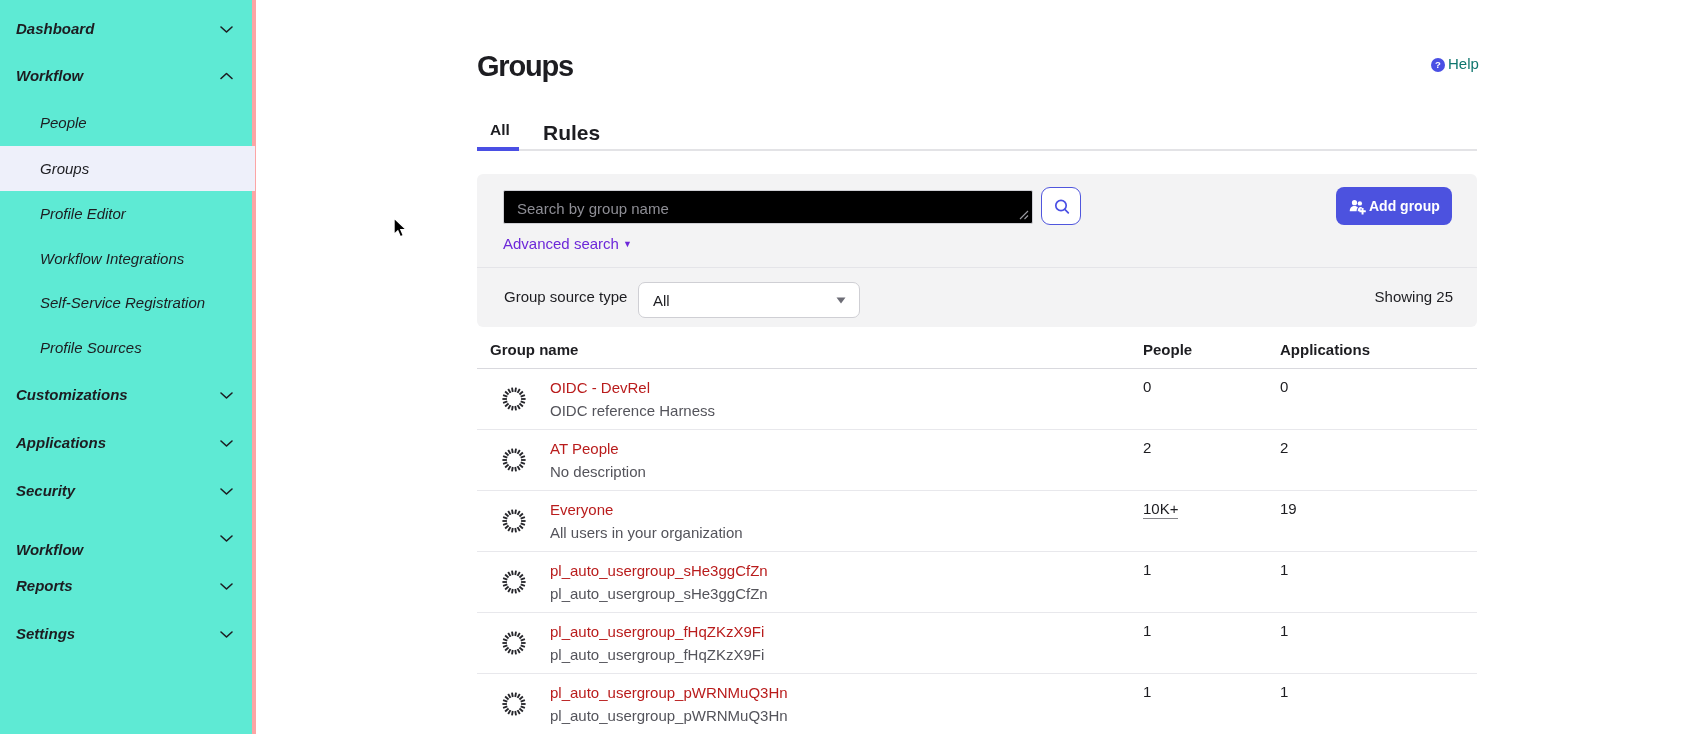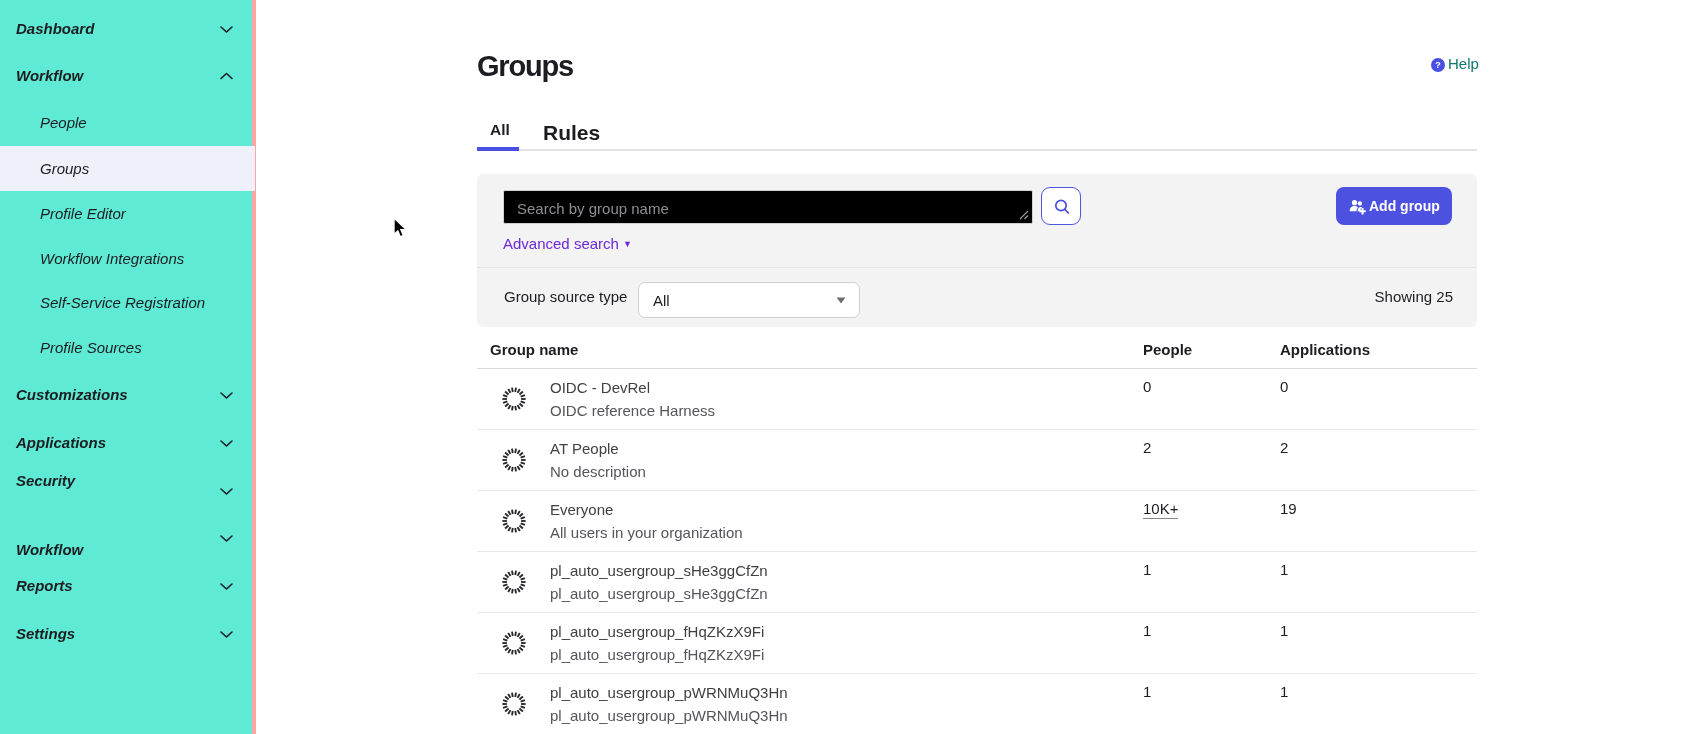--- a/index.html
+++ b/index.html
@@ -33,21 +33,21 @@
   border:1px solid #cfcfd4; border-radius:7px; }
 #dropdown .val { position:absolute; left:14px; top:9px; font-size:15px; }
 #dropdown .arr { position:absolute; right:13px; top:13px; }
 #showing { position:absolute; right:24px; top:114px; font-size:15px; }
 
 #thead { position:absolute; left:0; top:327px; width:1000px; height:42px; }
 #thead .c { position:absolute; top:14px; font-size:15px; font-weight:bold; }
 #tbody { position:absolute; left:0; top:369px; width:1000px; }
 .row { position:absolute; left:0; width:1000px; height:61px; border-bottom:1px solid #e8e8ec; }
 .row .gicon { position:absolute; left:25px; top:18px; }
-.row .gname { position:absolute; left:73px; top:10px; font-size:15px; color:#404040; }
+.row .gname { position:absolute; left:73px; top:10px; font-size:15px; color:#b91c1c; }
 .row .gdesc { position:absolute; left:73px; top:33px; font-size:15px; color:#54545b; }
 .row .people { position:absolute; left:666px; top:9px; font-size:15px; }
 .row .apps { position:absolute; left:803px; top:9px; font-size:15px; }
 </style>
 </head>
 <body>
 
 <div id="side">
   <div id="selbg"></div>
   <div class="nav1" style="top:20px;">Dashboard</div>
@@ -65,21 +65,21 @@
   <div class="nav2" style="top:294px;">Self-Service Registration</div>
   <div class="nav2" style="top:339px;">Profile Sources</div>
   <div class="nav1" style="top:386px;">Customizations</div>
   <svg class="chev" style="top:388px;" width="15" height="14" viewBox="0 0 15 14">
       <path d="M2 5 L7.5 10 L13 5" fill="none" stroke="#1d1d21" stroke-width="1.6" stroke-linecap="round" stroke-linejoin="round"></path>
     </svg>
   <div class="nav1" style="top:434px;">Applications</div>
   <svg class="chev" style="top:436px;" width="15" height="14" viewBox="0 0 15 14">
       <path d="M2 5 L7.5 10 L13 5" fill="none" stroke="#1d1d21" stroke-width="1.6" stroke-linecap="round" stroke-linejoin="round"></path>
     </svg>
-  <div class="nav1" style="top:472px;">Security</div>
+  <div class="nav1" style="top:482px;">Security</div>
   <svg class="chev" style="top:484px;" width="15" height="14" viewBox="0 0 15 14">
       <path d="M2 5 L7.5 10 L13 5" fill="none" stroke="#1d1d21" stroke-width="1.6" stroke-linecap="round" stroke-linejoin="round"></path>
     </svg>
   <div class="nav1" style="top:529px;margin-top:12px;">Workflow</div>
   <svg class="chev" style="top:531px;" width="15" height="14" viewBox="0 0 15 14">
       <path d="M2 5 L7.5 10 L13 5" fill="none" stroke="#1d1d21" stroke-width="1.6" stroke-linecap="round" stroke-linejoin="round"></path>
     </svg>
   <div class="nav1" style="top:577px;">Reports</div>
   <svg class="chev" style="top:579px;" width="15" height="14" viewBox="0 0 15 14">
       <path d="M2 5 L7.5 10 L13 5" fill="none" stroke="#1d1d21" stroke-width="1.6" stroke-linecap="round" stroke-linejoin="round"></path>

